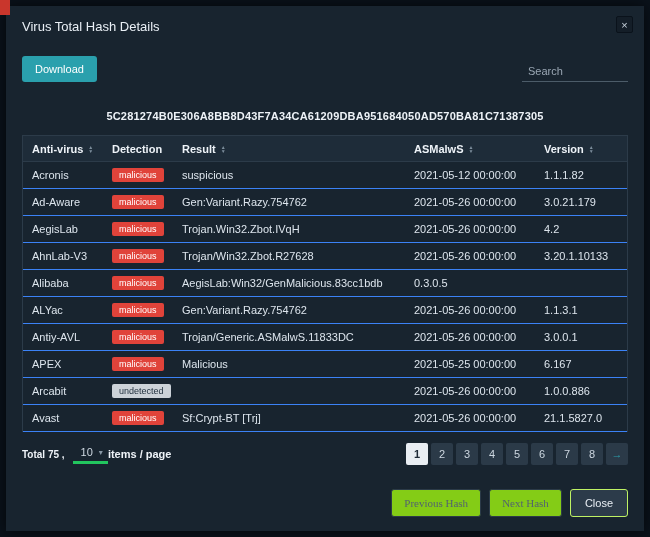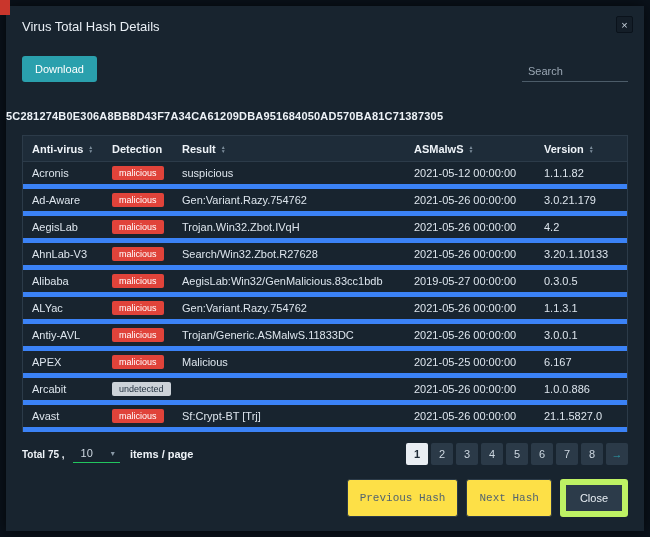--- a/index.html
+++ b/index.html
@@ -12,47 +12,47 @@
   .title { color:#e9eff5; font-size:13px; }
   .close-x { position:absolute; top:10px; right:11px; width:17px; height:17px; background:#141e28;
              border:1px solid #0a121b; color:#c7d2dc; font-size:11px; line-height:14px; text-align:center;
              border-radius:2px; cursor:pointer; }
   .toolbar { margin:22px 16px 0; display:flex; align-items:flex-end; }
   .btn-teal { background:var(--accent-teal,#2aa0ad); color:#fff; border:none; font-size:11px;
               padding:7px 13px; border-radius:3px; cursor:pointer; font-family:inherit; }
   .search { margin-left:auto; width:106px; background:transparent; border:none;
             border-bottom:1px solid #4c5c69; color:#dfe7ee; font-size:11px; padding:4px 6px; font-family:inherit; }
   .search::placeholder { color:#9aa7b4; }
-  .hash { margin-top:28px; text-align:left; color:#edf2f7; font-size:11px; font-weight:bold; letter-spacing:.2px; }
+  .hash { margin-top:28px; text-align:center; color:#edf2f7; font-size:11px; font-weight:bold; letter-spacing:.2px; }
   .table { margin:13px 16px 0; border:1px solid #2c3b49; border-bottom:none; font-size:11px; }
   .thead { display:grid; grid-template-columns:80px 70px 1fr 130px 92px; background:#1e2c39;
            border-bottom:1px solid #2c3b49; height:26px; align-items:center; }
   .th { color:#eef3f8; font-weight:bold; padding-left:9px; display:flex; align-items:center; gap:5px; white-space:nowrap;text-align:center; }
   .sort { display:inline-flex; flex-direction:column; line-height:4px; font-size:5px; color:#7d8e9c; }
   .tr { display:grid; grid-template-columns:80px 70px 1fr 130px 92px; height:27px; align-items:center;
-        border-bottom:5px solid #3b82f6; color:#dde5ed; }
+        border-bottom:1px solid #3b82f6; color:#dde5ed; }
   .td { padding-left:9px; white-space:nowrap; overflow:hidden; }
   .badge { display:inline-block; font-size:9px; padding:2px 7px; border-radius:2px; }
   .badge-malicious { background:var(--malicious-red,#e0433a); color:#fff; }
   .badge-undetected { background:var(--undetected-gray,#ccd2d8); color:#233240;text-align:center; }
   .table-footer { margin:11px 16px 0; display:flex; align-items:center; }
   .total { color:#eef3f8; font-size:10px; font-weight:bold; }
-  .page-size { margin-left:8px; display:inline-flex; align-items:center; gap:18px;
-               border-bottom:1px solid #22c55e; padding:2px 5px 3px 8px; color:#cfd9e2; font-size:11px; cursor:pointer; }
+  .page-size { margin-left:8px; display:inline-flex; align-items:center; gap:6px;
+               border-bottom:3px solid #22c55e; padding:2px 5px 3px 8px; color:#cfd9e2; font-size:11px; cursor:pointer; }
   .caret { color:#8a99a7; font-size:8px; }
-  .ipp { margin-left:10px; color:#eef3f8; font-size:11px; font-weight:bold; }
+  .ipp { color:#eef3f8; font-size:11px; font-weight:bold; }
   .pagination { margin-left:auto; display:flex; gap:3px; }
   .page-btn { min-width:22px; height:22px; background:#2b3a48; border:none; border-radius:2px;
               color:#cdd7e0; font-size:11px; cursor:pointer; font-family:inherit; }
   .page-btn.active { background:#e9eef3; color:#1d2a36; font-weight:bold; }
   .page-btn.next { color:var(--accent-teal,#2aa0ad); font-weight:bold; }
   .modal-actions { margin-top:auto; padding:0 16px 14px; display:flex; justify-content:flex-end; gap:8px; }
-  .btn-ghost { background:#fde047; border:1px solid #2b3a48; color:#53646f; font-size:11px;
-               padding:0 12px; border-radius:3px; font-family:Liberation Mono, monospace; cursor:default; }
-  .btn-close { background:#2c3b4a; border:6px solid #bef264; color:#e8eef4; font-size:11px;
+  .btn-ghost { background:#84cc16; border:1px solid #2b3a48; color:#53646f; font-size:11px;
+               padding:0 12px; border-radius:3px; font-family:Liberation Serif, serif; cursor:default; }
+  .btn-close { background:#2c3b4a; border:1px solid #bef264; color:#e8eef4; font-size:11px;
                padding:7px 14px; border-radius:3px; cursor:pointer; font-family:inherit; }
 </style>
 </head>
 <body>
 
 <div class="red-marker"></div>
 
 <div class="modal">
   <div class="modal-header">
     <span class="title">Virus Total Hash Details</span>
@@ -118,29 +118,28 @@
         <div class="tr">
           <div class="td">AegisLab</div>
           <div class="td"><span class="badge badge-malicious">malicious</span></div>
           <div class="td">Trojan.Win32.Zbot.IVqH</div>
           <div class="td">2021-05-26 00:00:00</div>
           <div class="td">4.2</div>
         </div>
         <div class="tr">
           <div class="td">AhnLab-V3</div>
           <div class="td"><span class="badge badge-malicious">malicious</span></div>
-          <div class="td">Search/Win32.Zbot.R27628</div>
+          <div class="td">Trojan/Win32.Zbot.R27628</div>
           <div class="td">2021-05-26 00:00:00</div>
           <div class="td">3.20.1.10133</div>
         </div>
         <div class="tr">
           <div class="td">Alibaba</div>
           <div class="td"><span class="badge badge-malicious">malicious</span></div>
           <div class="td">AegisLab:Win32/GenMalicious.83cc1bdb</div>
-          <div class="td">2019-05-27 00:00:00</div>
           <div class="td">0.3.0.5</div>
         </div>
         <div class="tr">
           <div class="td">ALYac</div>
           <div class="td"><span class="badge badge-malicious">malicious</span></div>
           <div class="td">Gen:Variant.Razy.754762</div>
           <div class="td">2021-05-26 00:00:00</div>
           <div class="td">1.1.3.1</div>
         </div>
         <div class="tr">

